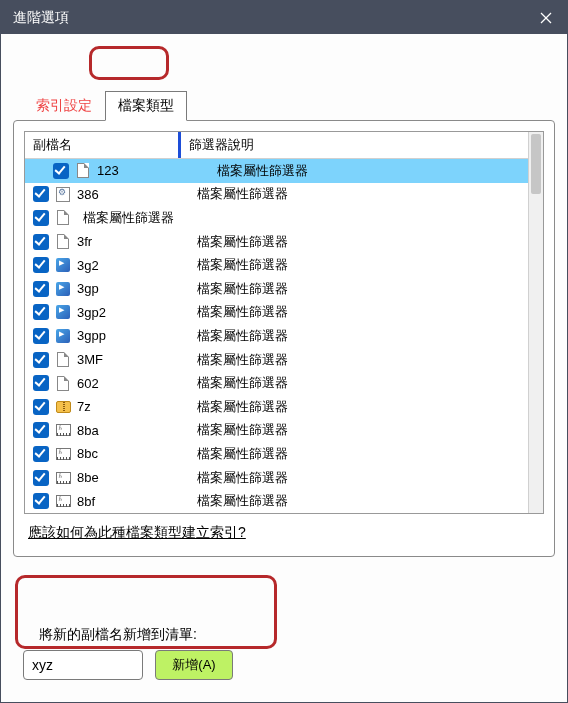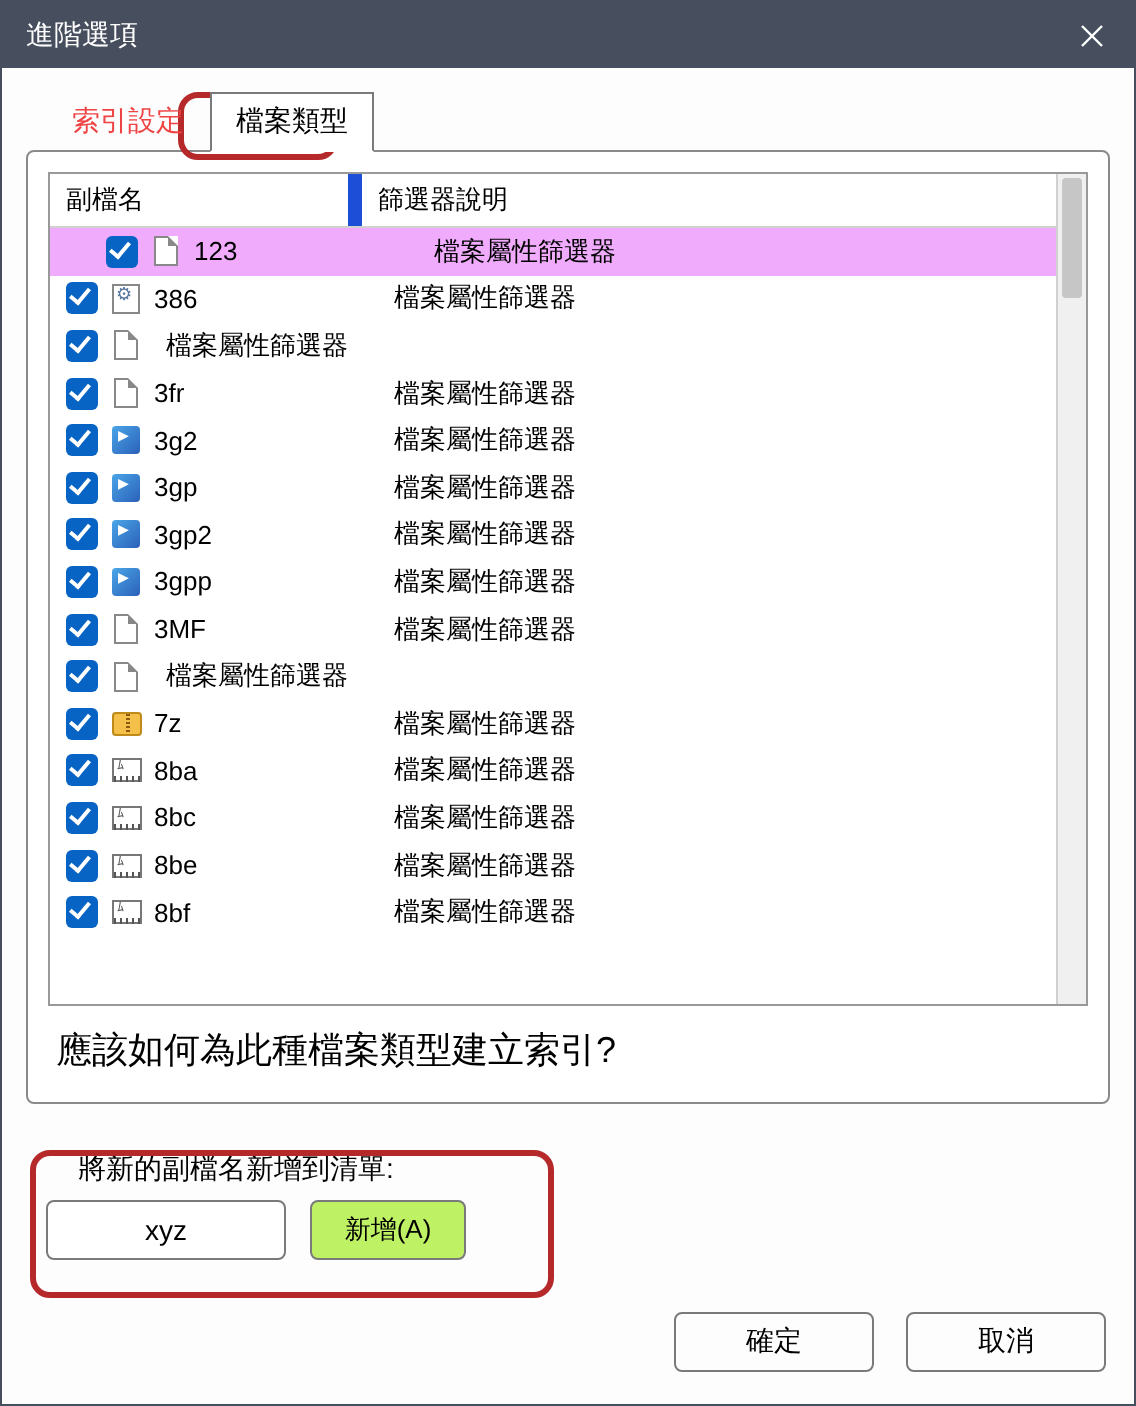--- a/index.html
+++ b/index.html
@@ -1,68 +1,68 @@
 <!DOCTYPE html>
 <html><head>
 <meta charset="utf-8">
 <style>
   * { box-sizing: border-box; font-family: "Microsoft JhengHei", "Segoe UI", sans-serif; }
   body { margin: 0; background: #fff; }
-  .dialog { width: 568px; height: 703px; background: #fdfdfd; border: 1px solid #474e5e; position: relative; display: flex; flex-direction: column; }
+  .dialog { width: 568px; height: 703px; background: #fdfdfd; border: 1px solid #474e5e; position: relative; display: flex; flex-direction: column; gap: 45px; }
   .titlebar { height: 33px; background: #474e5e; color: #fff; display: flex; align-items: center; padding: 0 0 0 12px; font-size: 14px; }
   .titlebar .spacer { flex: 1; }
   .close-btn { width: 42px; height: 33px; display: flex; align-items: center; justify-content: center; cursor: pointer; }
   .close-btn svg { stroke: #fff; stroke-width: 1.2; }
 
   .body { flex: 1; padding: 12px 12px 0 12px; display: flex; flex-direction: column; }
   .tabs { display: flex; padding-left: 10px; position: relative; z-index: 2; }
   .tab { padding: 5px 12px; font-size: 14px; border: 1px solid transparent; border-bottom: none; margin-right: 0; cursor: pointer; }
   .tab.inactive { color: #ef4444; }
   .tab.active { background: #fff; border-color: #7a7a7a; border-bottom: 1px solid #fff; margin-bottom: -1px; }
   .highlight-tab { position: absolute; border: 3px solid #b6292b; border-radius: 10px; pointer-events: none; }
   .hl1 { left: 88px; top: 45px; width: 80px; height: 34px; }
 
   .panel { border: 1px solid #8a8a8a; background: #fff; flex: 1; border-radius: 4px; padding: 10px 10px 12px 10px; display: flex; flex-direction: column; margin-bottom: 10px; }
   .listwrap { border: 1px solid #999; background: #fff; flex: 1; display: flex; flex-direction: column; position: relative; overflow: hidden; }
   .listhead { display: flex; background: #fff; border-bottom: 1px solid #d0d0d0; font-size: 13px; }
-  .listhead .col { padding: 4px 8px; border-right: 7px solid #1d4ed8; }
+  .listhead .col { padding: 4px 8px; border-right: 3px solid #1d4ed8; }
   .col-ext { width: 156px; }
   .col-desc { flex: 1; }
   .listbody { flex: 1; overflow: hidden; position: relative; }
   .row { display: flex; align-items: center; height: 23.6px; font-size: 13px; padding-left: 4px; }
-  .row.sel { background: #f0abfc; padding-left: 24px; }
+  .row.sel { background: #7dd3fc; padding-left: 24px; }
   .row .chk { width: 16px; height: 16px; appearance: none; border: none; border-radius: 3px; background: #0864c4; position: relative; margin-right: 6px; cursor: pointer; }
   .row .chk::after { content: ""; position: absolute; left: 4px; top: 1px; width: 4px; height: 8px; border: solid #fff; border-width: 0 2px 2px 0; transform: rotate(40deg); }
   .row .fi { width: 16px; height: 16px; margin-right: 6px; display: inline-flex; align-items: center; justify-content: center; }
   .row .ext { width: 114px; }
   .row .desc { flex: 1; padding-left: 6px; }
   .scrollbar { position: absolute; right: 0; top: 0; bottom: 0; width: 15px; background: #f0f0f0; border-left: 1px solid #d0d0d0; }
   .thumb { position: absolute; left: 2px; right: 2px; top: 2px; height: 60px; background: #c6c6c6; border-radius: 2px; }
 
   .icon-blank { border: 1px solid #888; width: 12px; height: 15px; background: #fff; position: relative; }
   .icon-blank::after { content: ""; position: absolute; right: -1px; top: -1px; width: 0; height: 0; border-top: 5px solid #fff; border-left: 5px solid #888; }
   .icon-gear { width: 14px; height: 15px; background: #fff; border: 1px solid #888; position: relative; }
   .icon-gear::before { content: "⚙"; font-size: 9px; position: absolute; left: 1px; top: -1px; color: #5a78a0; }
   .icon-wmp { width: 14px; height: 14px; background: linear-gradient(135deg,#4aa6e8,#2b60b8); border-radius: 2px; position: relative; }
   .icon-wmp::after { content: "▶"; color: #fff; font-size: 7px; position: absolute; left: 3px; top: 1px; }
   .icon-zip { width: 15px; height: 12px; background: #f5c04a; border: 1px solid #c08a1a; border-radius: 2px; position: relative; }
   .icon-zip::after { content: ""; position: absolute; left: 6px; top: 0; width: 2px; height: 100%; background: repeating-linear-gradient(#8a5a10 0 1px, #f5c04a 1px 2px); }
   .icon-vid { width: 15px; height: 12px; background: #fff; border: 1px solid #777; position: relative; }
   .icon-vid::before { content: "ﾑ"; font-size: 7px; color: #555; position: absolute; left: 2px; top: -1px; }
   .icon-vid::after { content: ""; position: absolute; left: 0; right: 0; bottom: -1px; height: 3px; background: repeating-linear-gradient(90deg,#555 0 1px, transparent 1px 3px); }
 
-  .question { padding: 10px 4px 2px 4px; font-size: 18px; }
+  .question { padding: 10px 4px 2px 4px; font-size: 14px; text-decoration: underline; }
   .radios { padding: 4px 4px 2px 12px; }
   .radio-row { display: flex; align-items: center; padding: 5px 0; font-size: 14px; }
   .radio-row input { width: 18px; height: 18px; margin-right: 8px; accent-color: #0a5ec2; cursor: pointer; }
 
   .addbox { margin: 6px 12px 0 12px; padding: 8px 10px 14px 10px; position: relative; width: 260px;}
   .addlabel { font-size: 14px; margin-bottom: 6px; margin-left: 16px; }
   .addrow { display: flex; gap: 12px; }
-  .addrow input[type=text] { width: 120px; height: 30px; padding: 0 8px; font-size: 14px; border: 1px solid #7a7a7a; border-radius: 4px; text-align: center; }
+  .addrow input[type=text] { width: 120px; height: 30px; padding: 0 8px; font-size: 14px; border: 1px solid #7a7a7a; border-radius: 4px; }
   .addrow button { width: 78px; height: 30px; font-size: 13px; background: #bef264; border: 1px solid #7a7a7a; border-radius: 4px; cursor: pointer; }
   .hl2 { left: 14px; top: 574px; width: 262px; height: 74px; }
 
   .footer { display: flex; justify-content: flex-end; gap: 16px; padding: 12px 14px 16px 0; }
   .footer button { width: 100px; height: 30px; font-size: 14px; background: #fdfdfd; border: 1px solid #7a7a7a; border-radius: 4px; cursor: pointer; }
 </style>
 </head>
 <body>
 
 <div class="dialog">
@@ -159,20 +159,21 @@
                 <span class="icon-blank"></span>
               </span>
               <span class="ext">3MF</span>
               <span class="desc">檔案屬性篩選器</span>
             </div>
             <div class="row">
               <input type="checkbox" class="chk" checked="" style="">
               <span class="fi">
                 <span class="icon-blank"></span>
               </span>
+              <span class="ext">602</span>
               <span class="desc">檔案屬性篩選器</span>
             </div>
             <div class="row">
               <input type="checkbox" class="chk" checked="" style="">
               <span class="fi">
                 <span class="icon-zip"></span>
               </span>
               <span class="ext">7z</span>
               <span class="desc">檔案屬性篩選器</span>
             </div>

